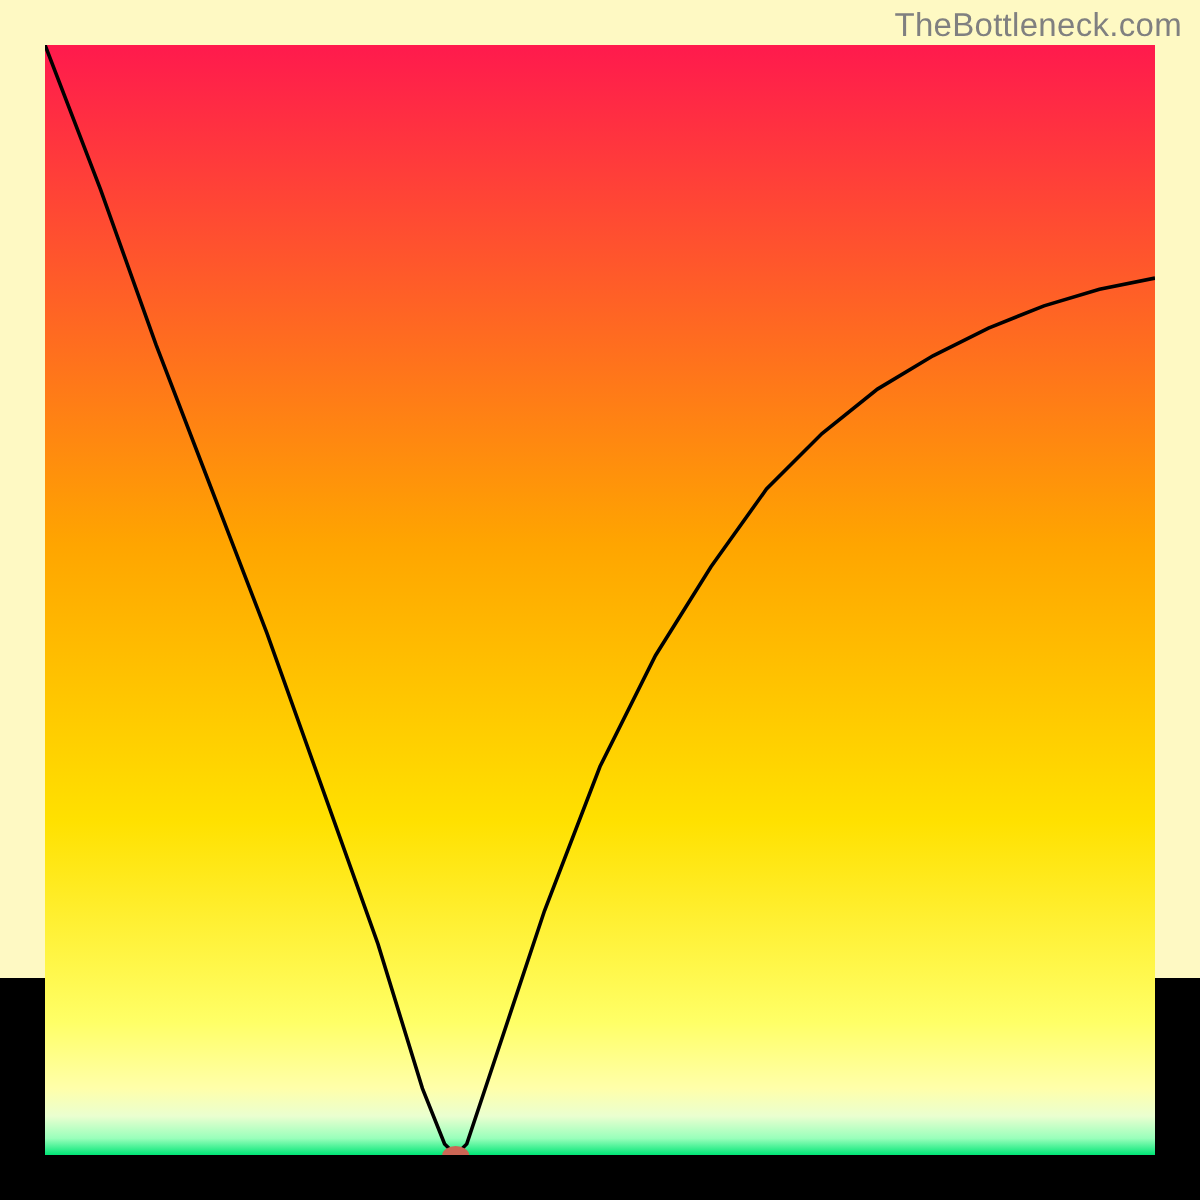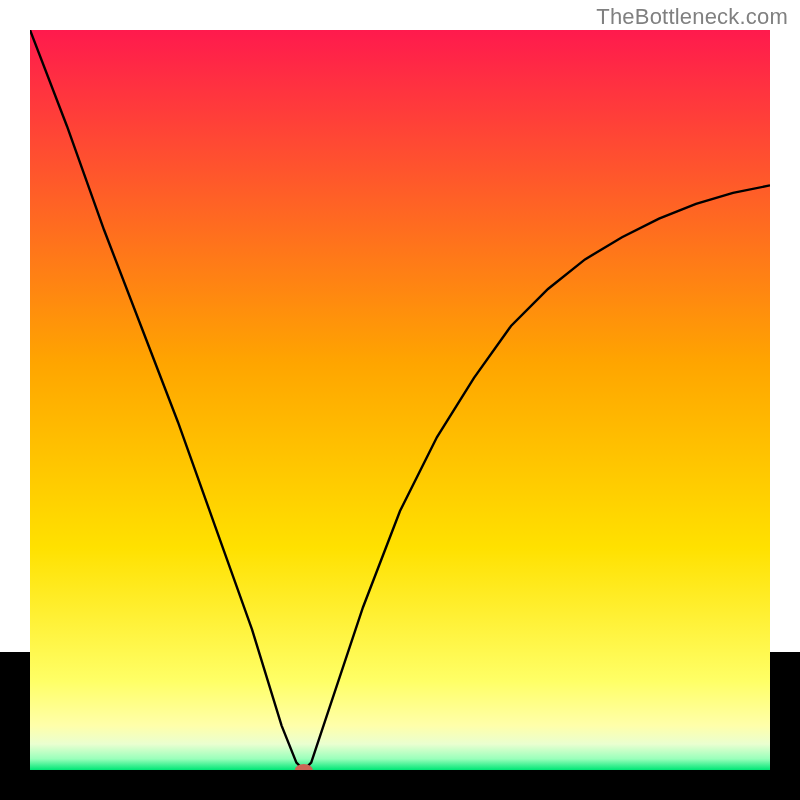--- a/index.html
+++ b/index.html
@@ -10,21 +10,21 @@
     background: #000;
     overflow: hidden;
     font-family: Arial, Helvetica, sans-serif;
   }
   .frame {
     position: absolute;
     top: 0;
     left: 0;
     width: 800px;
     height: 652px;
-    background: #ffffff;
+    background: #fef9c3;
   }
   .plot {
     position: absolute;
     top: 30px;
     left: 30px;
     width: 740px;
     height: 740px;
   }
   .watermark {
     position: absolute;

